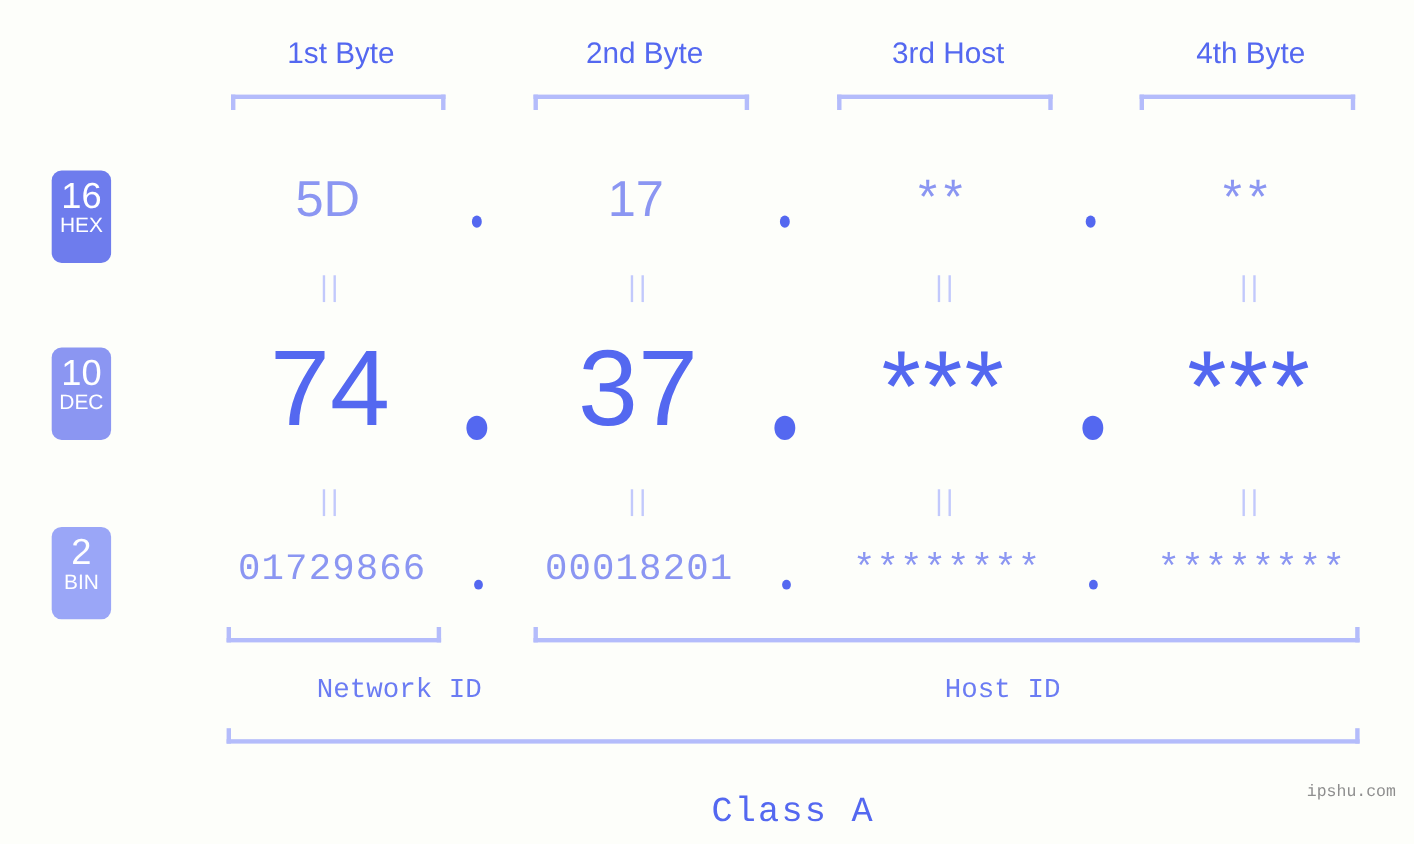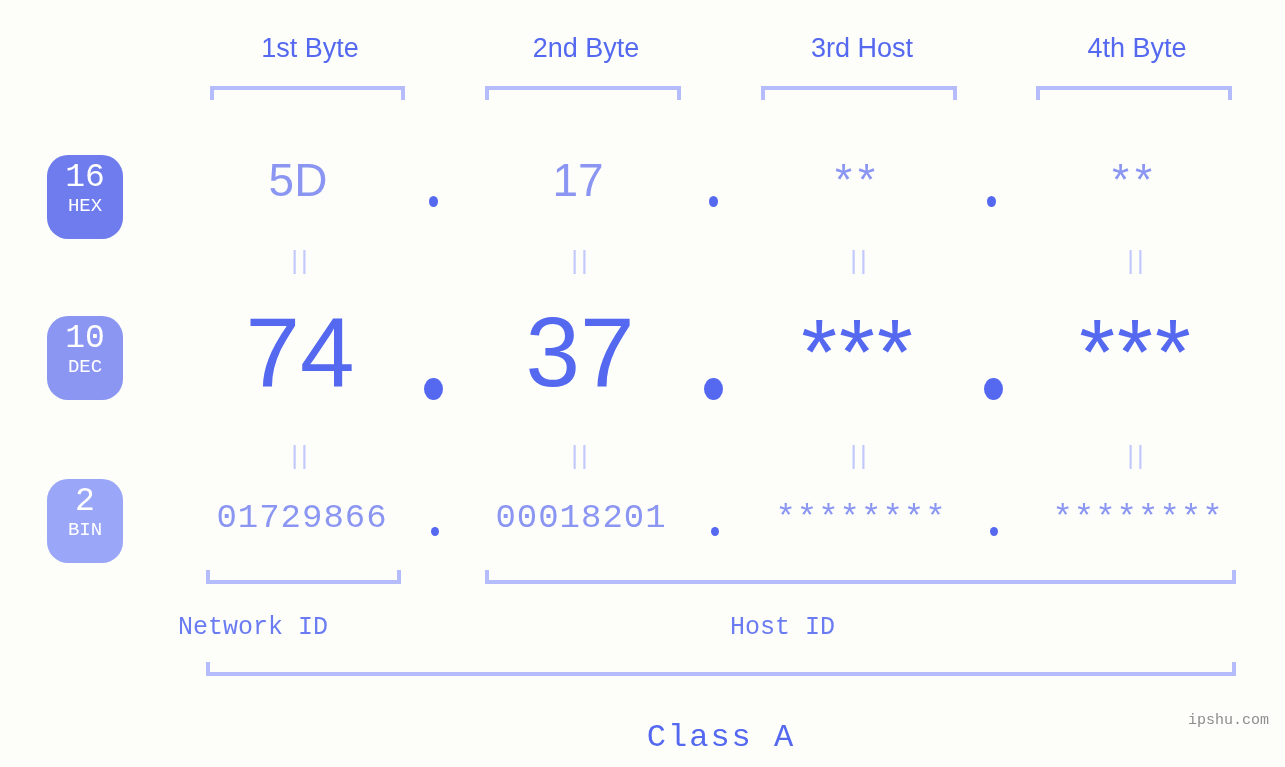--- a/index.html
+++ b/index.html
@@ -48,27 +48,26 @@
     border-left: 4px solid #b4bcfb;
     border-right: 4px solid #b4bcfb;
     height: 14px;
     box-sizing: border-box;
   }
 
   
   .badge {
     position: absolute;
     left: 47px;
-    width: 76px;
-    border-radius: 21px;
+    width: 54px;
+    border-radius: 9px;
     color: #ffffff;
     text-align: center;
     box-sizing: border-box;
     padding-top: 6px;
-    font-family: Liberation Mono, monospace;
   }
   .badge .num {
     display: block;
     font-size: 33px;
     line-height: 34px;
     font-weight: 400;
   }
   .badge .lbl {
     display: block;
     font-size: 19px;
@@ -158,21 +157,21 @@
     line-height: 26px;
     font-family: "Liberation Sans", sans-serif;
     letter-spacing: 3px;
   }
   .eq-1 { top: 247px; }
   .eq-2 { top: 442px; }
 
   
   .id-label {
     position: absolute;
-    text-align: left;
+    text-align: right;
     font-size: 25px;
     color: #6b7cf3;
     font-family: "Liberation Mono", monospace;
     white-space: nowrap;
   }
 
   .class-label {
     position: absolute;
     text-align: center;
     font-size: 32px;

